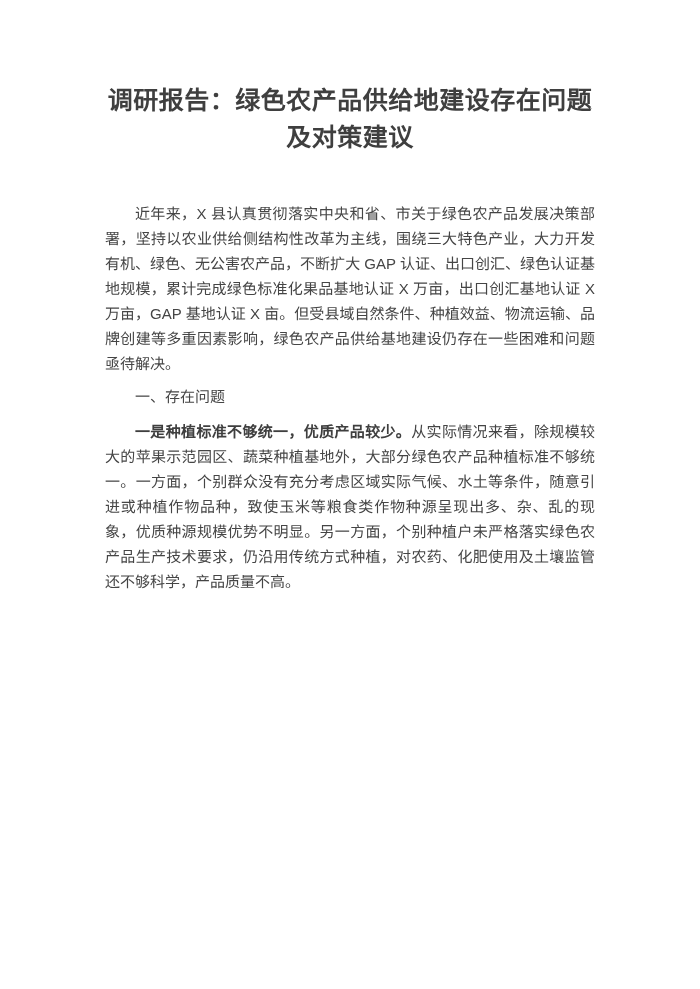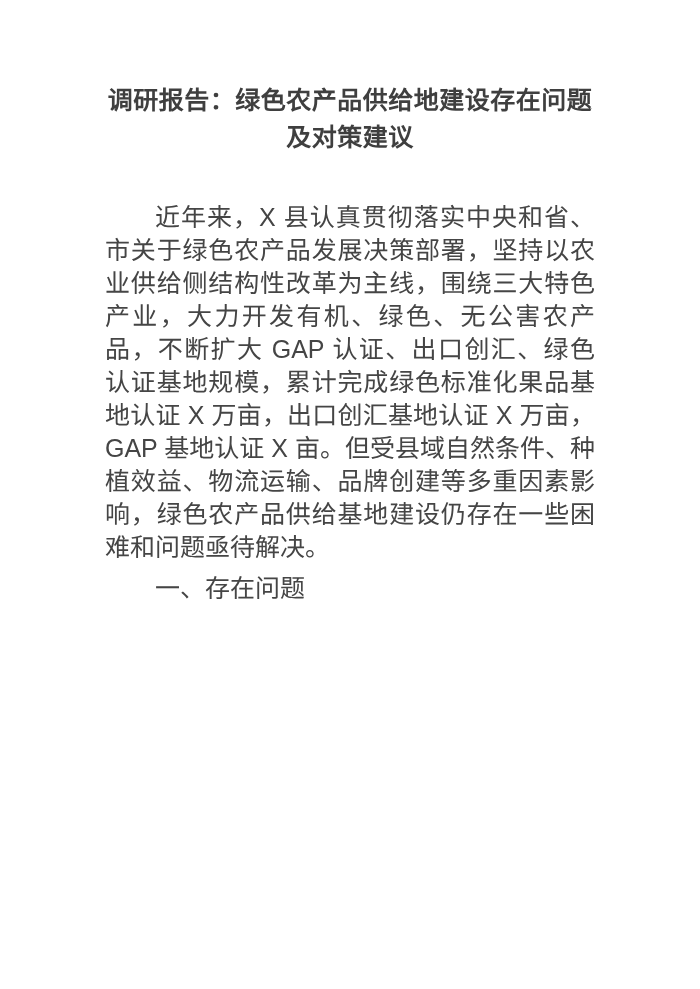--- a/index.html
+++ b/index.html
@@ -26,22 +26,22 @@
     margin: 0 0 45px 0;
     font-size: 25px;
     line-height: 37px;
     font-weight: 700;
     text-align: center;
     color: #3f3f3f;
     letter-spacing: 0.5px;
   }
   .para {
     margin: 0 0 8px 0;
-    font-size: 25px;
-    line-height: 33px;
+    font-size: 15px;
+    line-height: 25px;
     text-align: justify;
     text-justify: inter-ideograph;
     text-indent: 2em;
     color: #454545;
     word-break: break-all;
   }
   .para .lead {
     font-weight: 700;
     color: #3f3f3f;
   }
@@ -57,15 +57,16 @@
 <body>
 
 <div class="page">
 
   <h1 class="doc-title">调研报告：绿色农产品供给地建设存在问题及对策建议</h1>
 
   <p class="para"><span class="lead"></span><span>近年来，X 县认真贯彻落实中央和省、市关于绿色农产品发展决策部署，坚持以农业供给侧结构性改革为主线，围绕三大特色产业，大力开发有机、绿色、无公害农产品，不断扩大 GAP 认证、出口创汇、绿色认证基地规模，累计完成绿色标准化果品基地认证 X 万亩，出口创汇基地认证 X 万亩，GAP 基地认证 X 亩。但受县域自然条件、种植效益、物流运输、品牌创建等多重因素影响，绿色农产品供给基地建设仍存在一些困难和问题亟待解决。</span></p>
 
   <p class="para section-heading">一、存在问题</p>
 
+  <p class="para spaced"><span class="lead">一是种植标准不够统一，优质产品较少。</span><span>从实际情况来看，除规模较大的苹果示范园区、蔬菜种植基地外，大部分绿色农产品种植标准不够统一。一方面，个别群众没有充分考虑区域实际气候、水土等条件，随意引进或种植作物品种，致使玉米等粮食类作物种源呈现出多、杂、乱的现象，优质种源规模优势不明显。另一方面，个别种植户未严格落实绿色农产品生产技术要求，仍沿用传统方式种植，对农药、化肥使用及土壤监管还不够科学，产品质量不高。</span></p>
 
 
 </div>
 
 </body></html>

